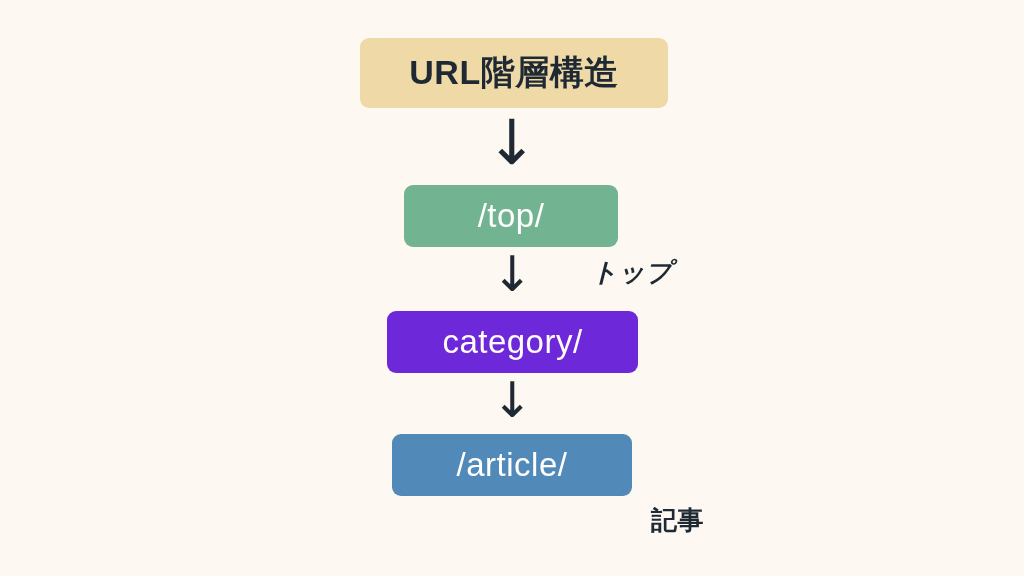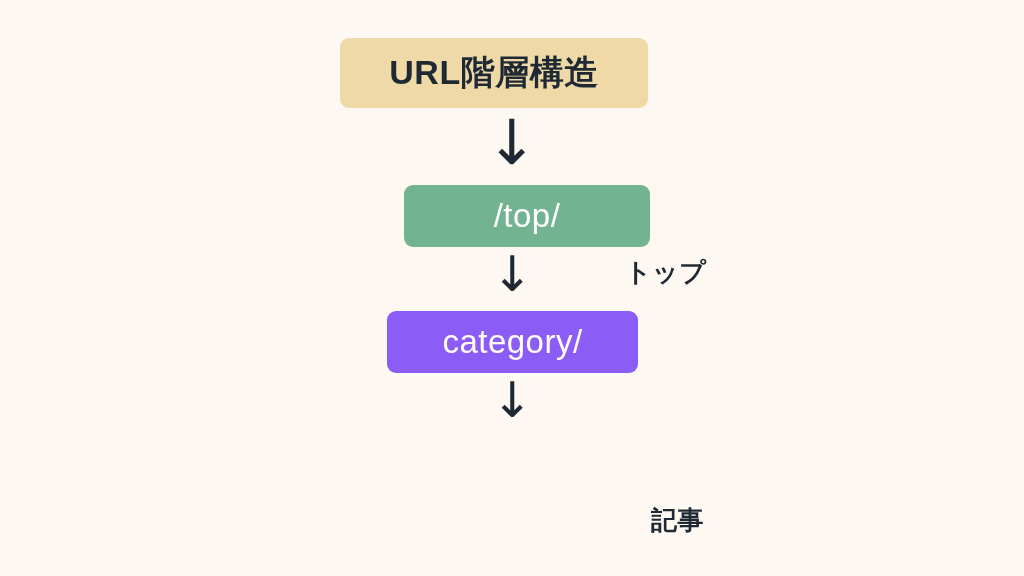--- a/index.html
+++ b/index.html
@@ -25,47 +25,47 @@
     position: absolute;
     display: flex;
     align-items: center;
     justify-content: center;
     border-radius: 9px;
     box-sizing: border-box;
     letter-spacing: 0.5px;
   }
 
   .node-title {
-    left: 340px;
+    left: 360px;
     top: 38px;
     width: 308px;
     height: 70px;
     background: #EFD9A7;
     color: #1F2933;
     font-size: 34px;
     font-weight: bold;
   }
 
   .node-top {
     left: 404px;
     top: 185px;
-    width: 246px;
+    width: 214px;
     height: 62px;
     background: #72B391;
     color: #FFFFFF;
     font-size: 33px;
     font-weight: 500;
   }
 
   .node-category {
     left: 387px;
     top: 311px;
     width: 251px;
     height: 62px;
-    background: #8b5cf6;
+    background: #6d28d9;
     color: #FFFDF6;
     font-size: 33px;
     font-weight: 500;
   }
 
   .node-article {
     left: 392px;
     top: 434px;
     width: 240px;
     height: 62px;
@@ -109,21 +109,21 @@
   
   .side-label {
     position: absolute;
     color: #1F2933;
     font-size: 26px;
     font-weight: bold;
     white-space: nowrap;
     letter-spacing: 0.5px;
   }
 
-  .label-top      { left: 625px; top: 255px; }
+  .label-top      { left: 591px; top: 255px; font-style: italic; }
   .label-category { left: 625px; top: 380px; }
   .label-article  { left: 625px; top: 503px; padding-left: 26px; }
 </style>
 </head>
 <body>
 
 <div id="diagram-root">
 
   <div class="node node-title">
     <span>URL階層構造</span>
@@ -139,16 +139,19 @@
 
   <div class="arrow arrow-2">↓</div>
 
   <div class="node node-category">
     <span>category/</span>
   </div>
 
 
   <div class="arrow arrow-3">↓</div>
 
+  <div class="node node-article">
+    <span>/article/</span>
+  </div>
 
   <div class="side-label label-article">記事</div>
 
 </div>
 
 </body></html>

